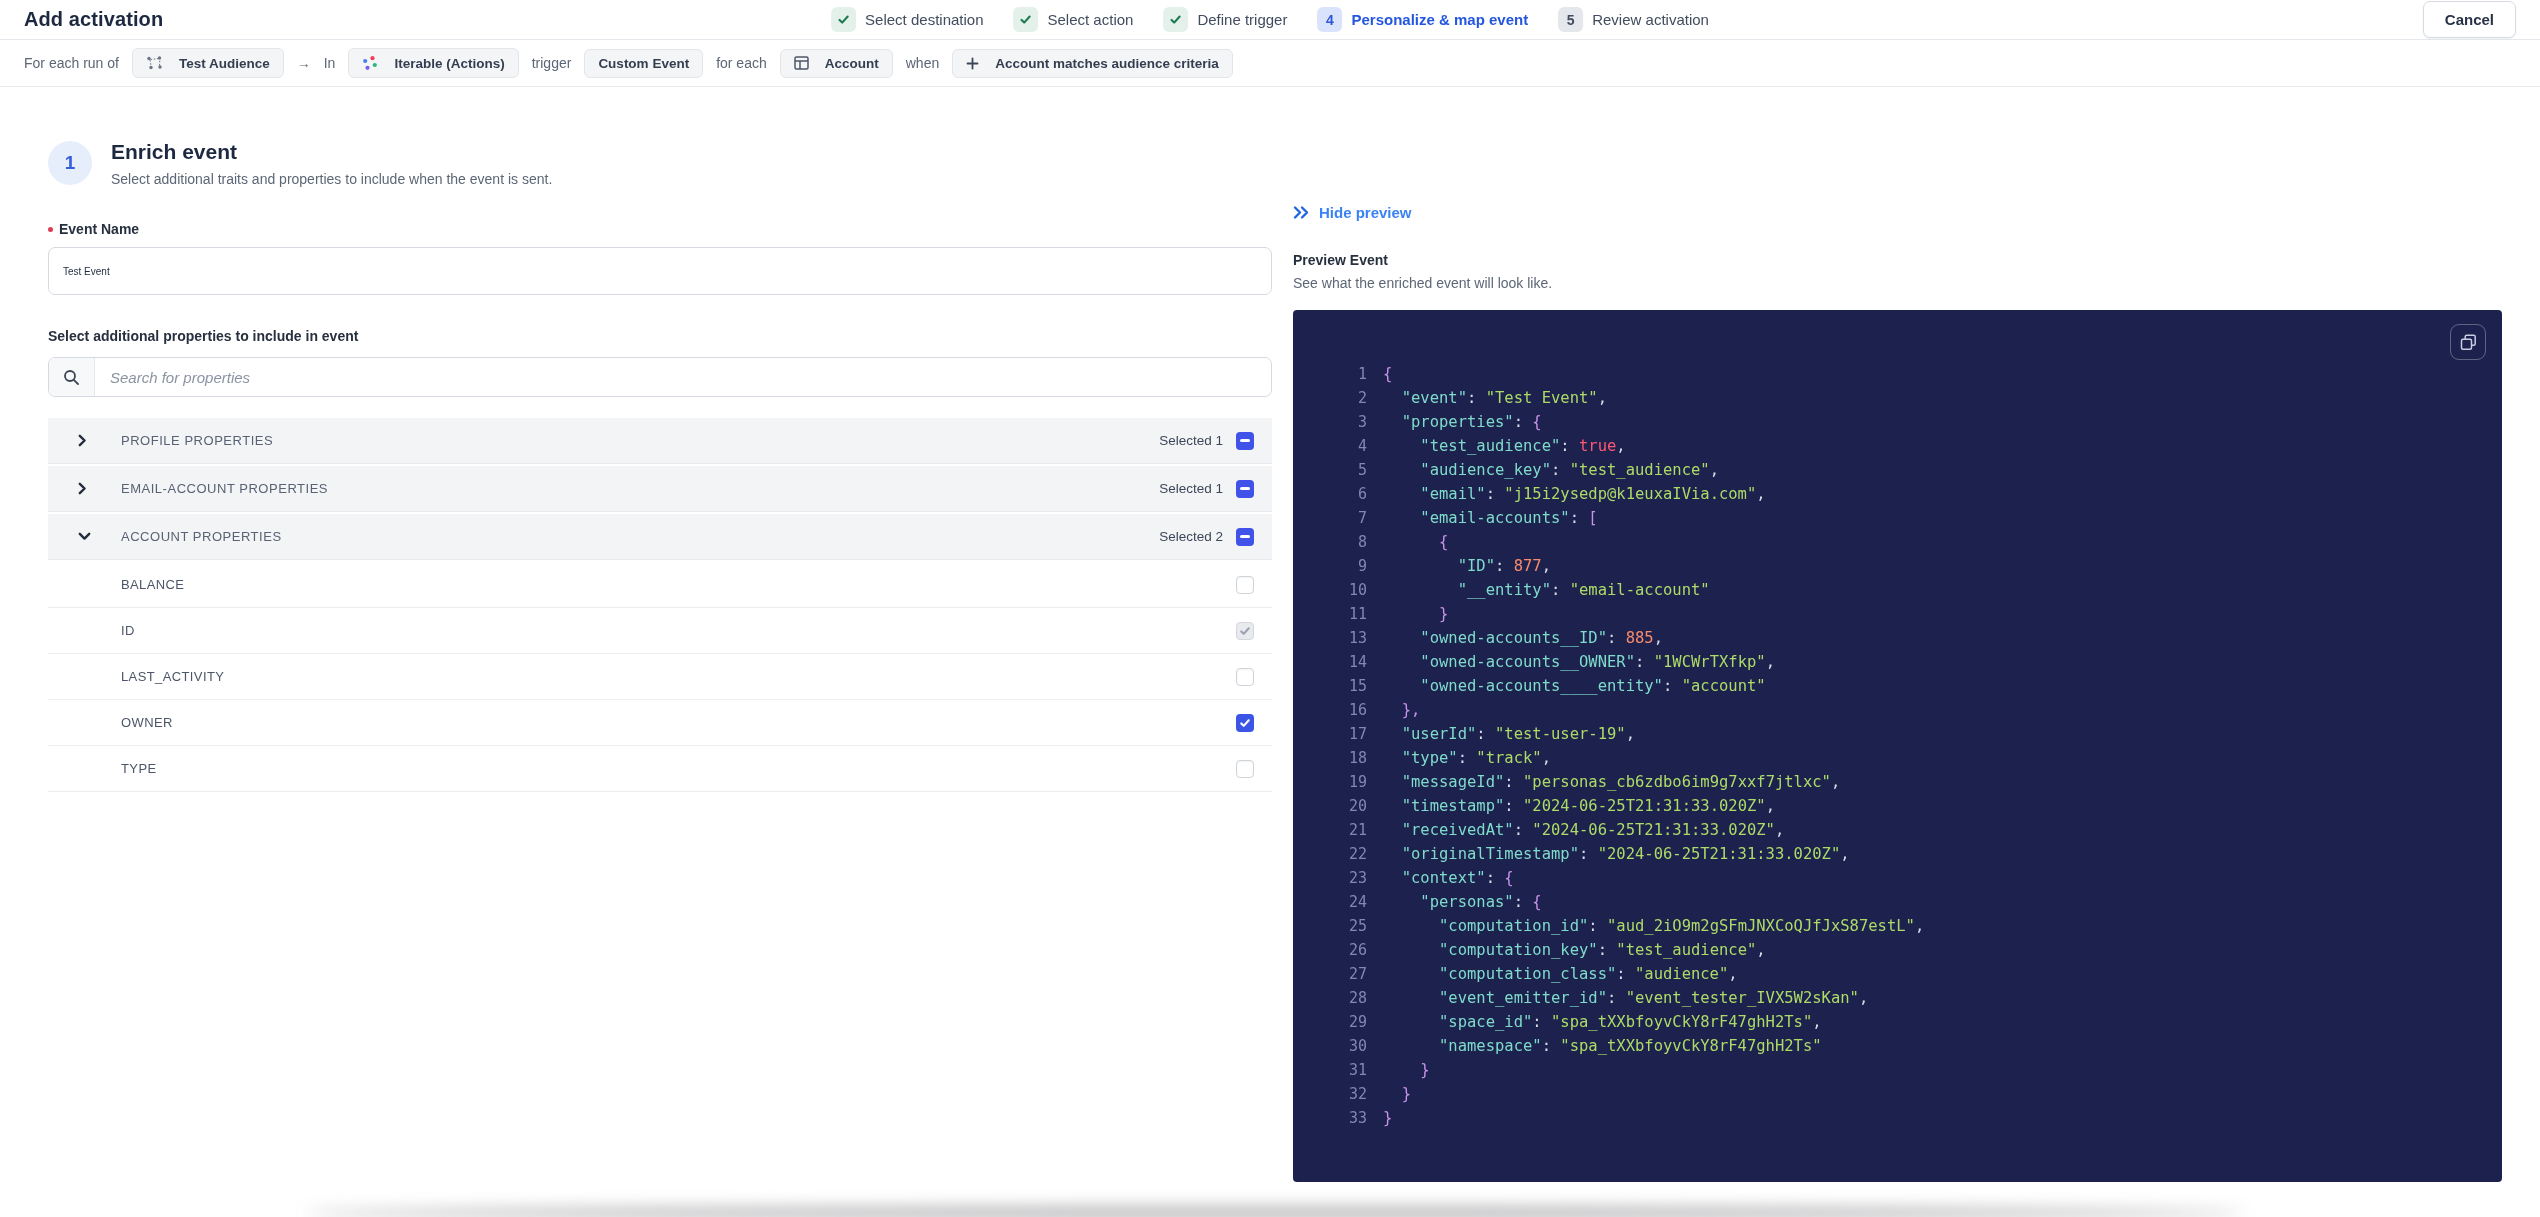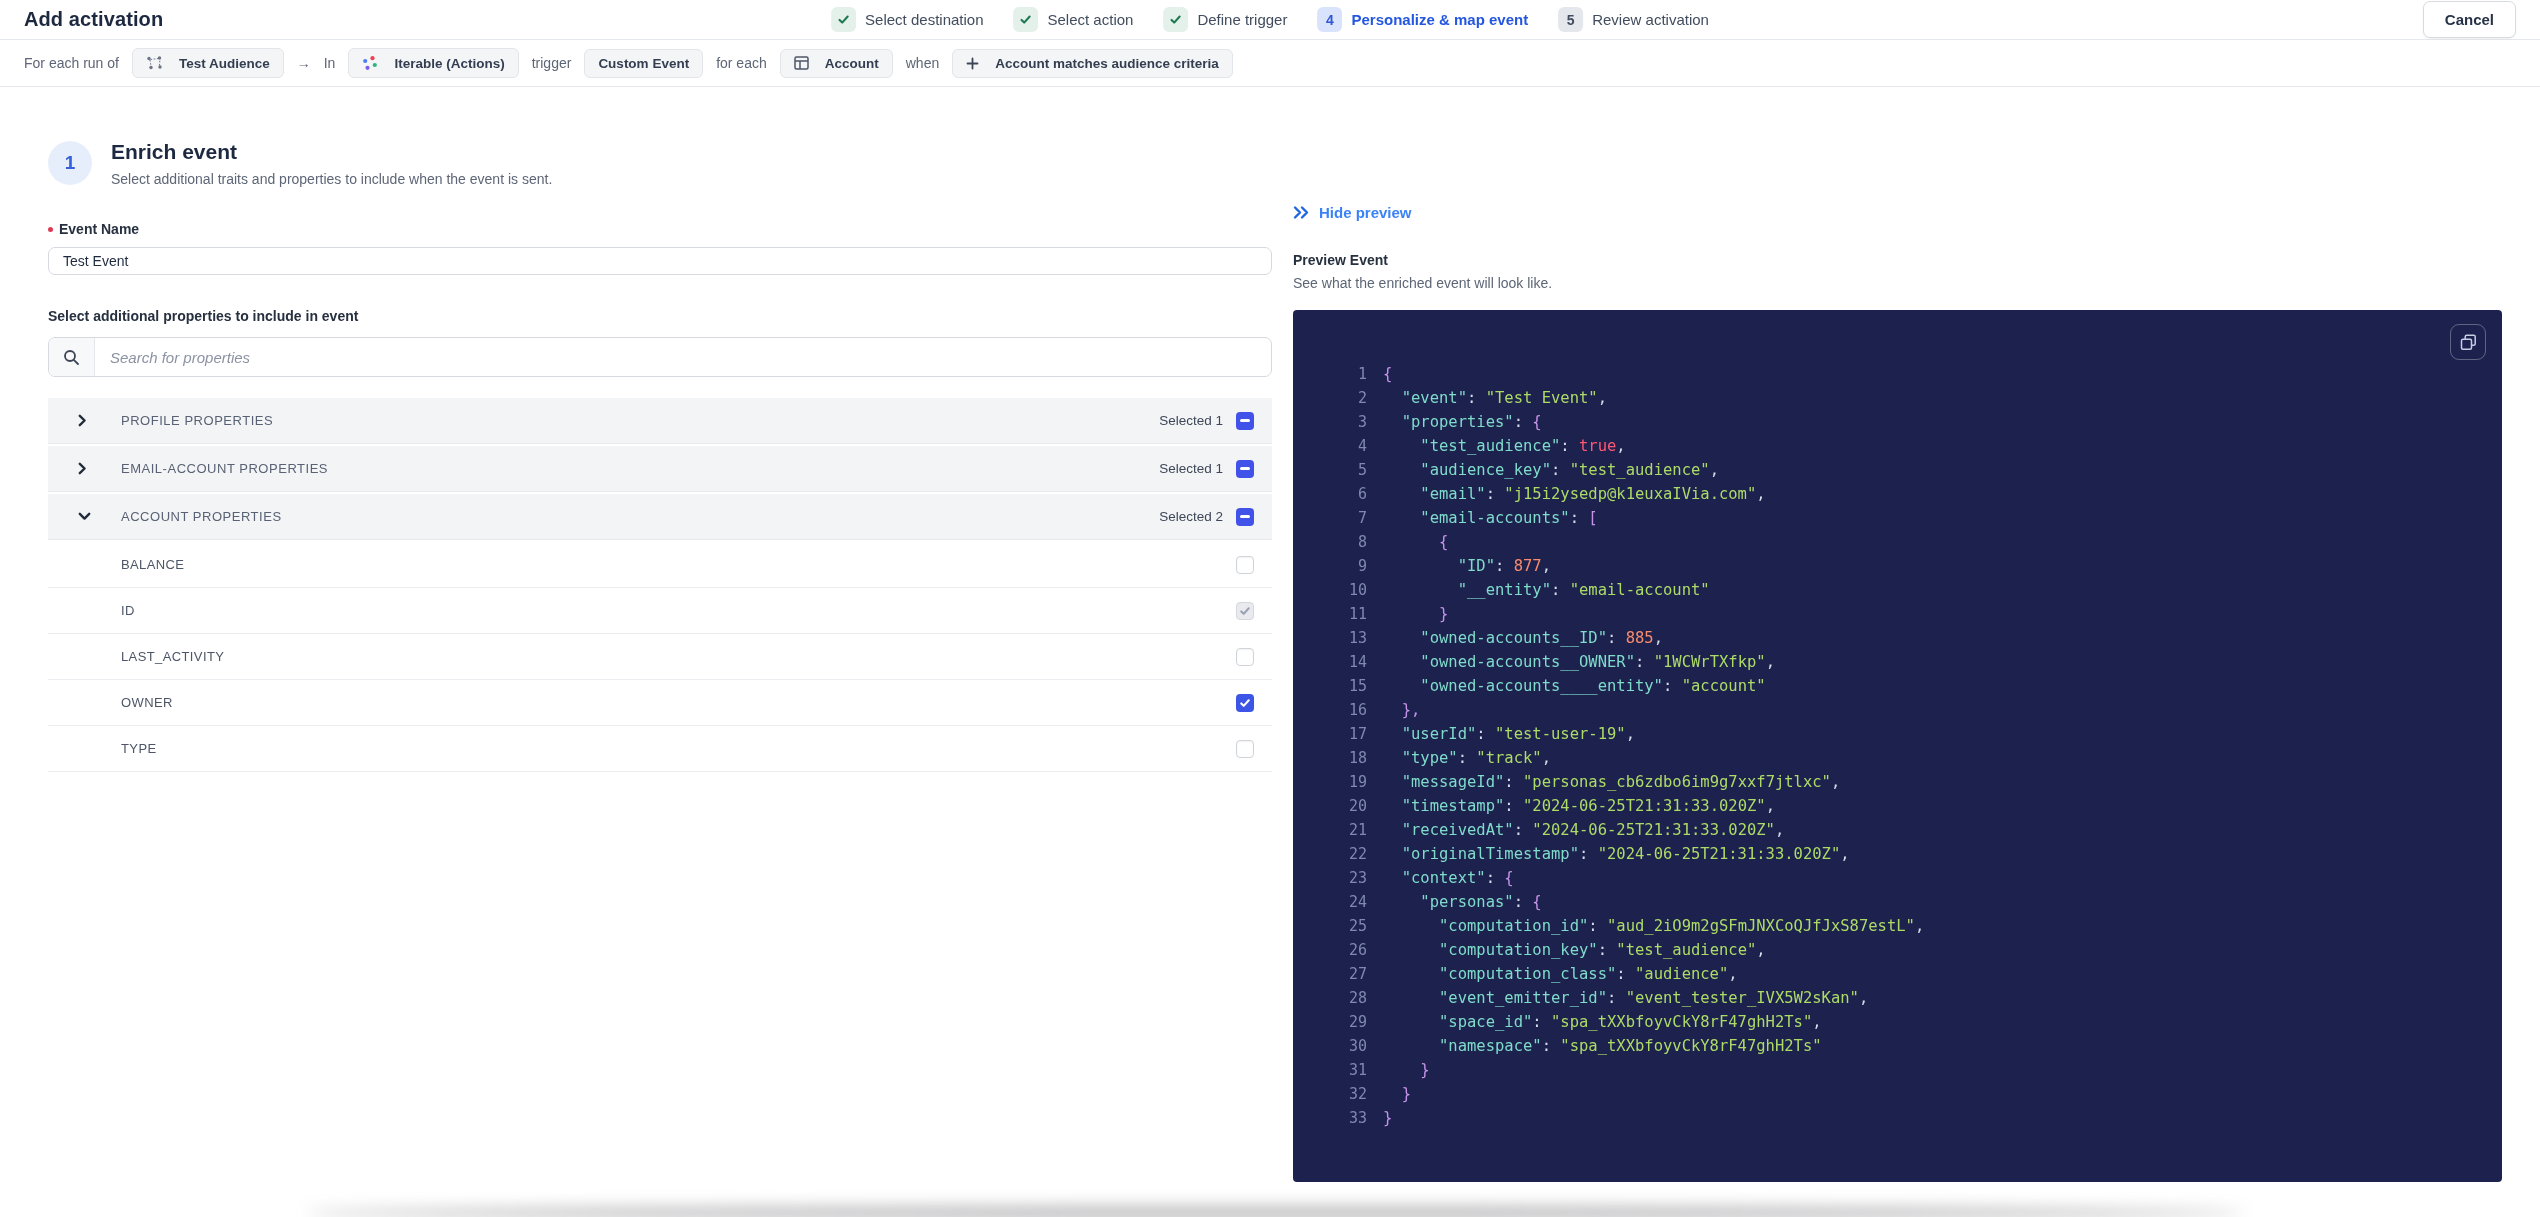--- a/index.html
+++ b/index.html
@@ -92,24 +92,24 @@
 
   
   .field-label {
     margin-top: 34px;
     font-size: 14px; font-weight: 700; color: #27303f;
     display: flex; align-items: center; gap: 6px;
   }
   .req-dot { width: 5px; height: 5px; border-radius: 50%; background: #dd3b55; display: inline-block; }
   .text-input {
     margin-top: 10px; width: 100%;
-    height: 28px;
+    height: 48px;
     border: 1px solid #d6dae0; border-radius: 7px;
     padding: 0 14px;
-    font-size: 14px; color: #1f2a3e; font-weight: 500;
+    font-size: 10px; color: #1f2a3e; font-weight: 500;
     font-family: "Liberation Sans", sans-serif;
     outline: none; background: #fff;
   }
 
   .props-label { margin-top: 33px; font-size: 14px; font-weight: 700; color: #27303f; }
 
   
   .searchbox {
     margin-top: 13px;
     height: 40px;

